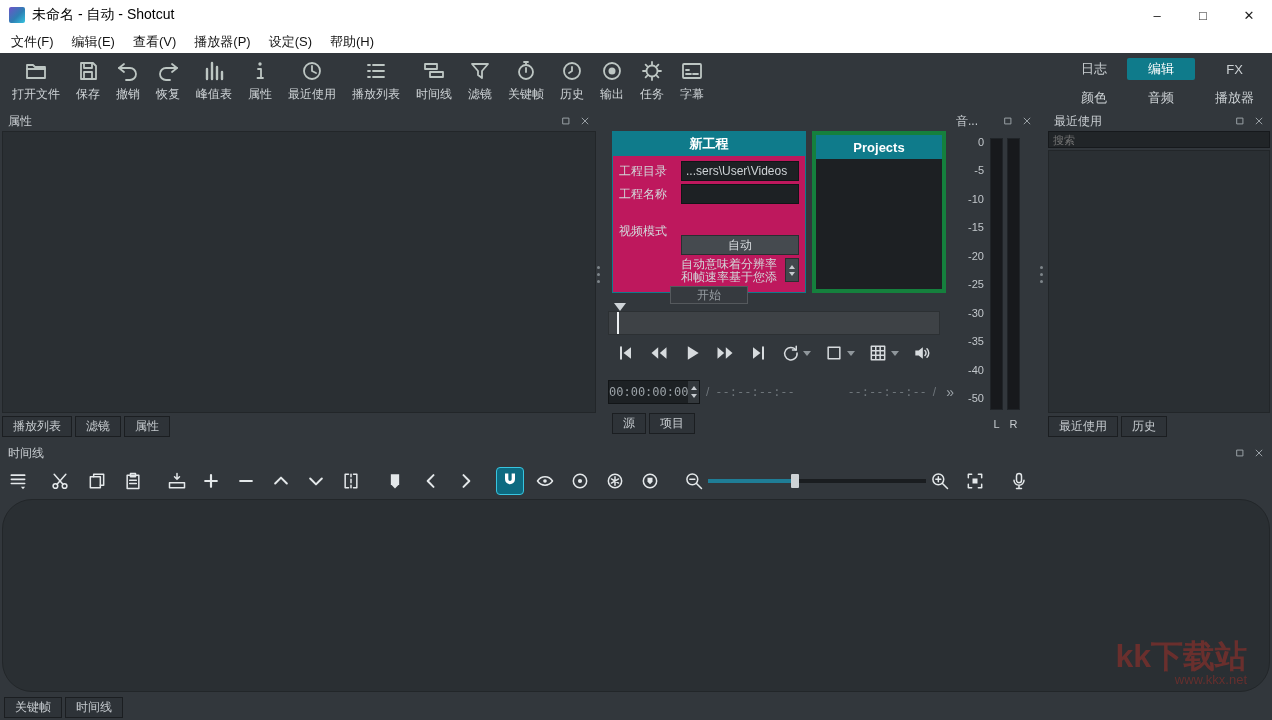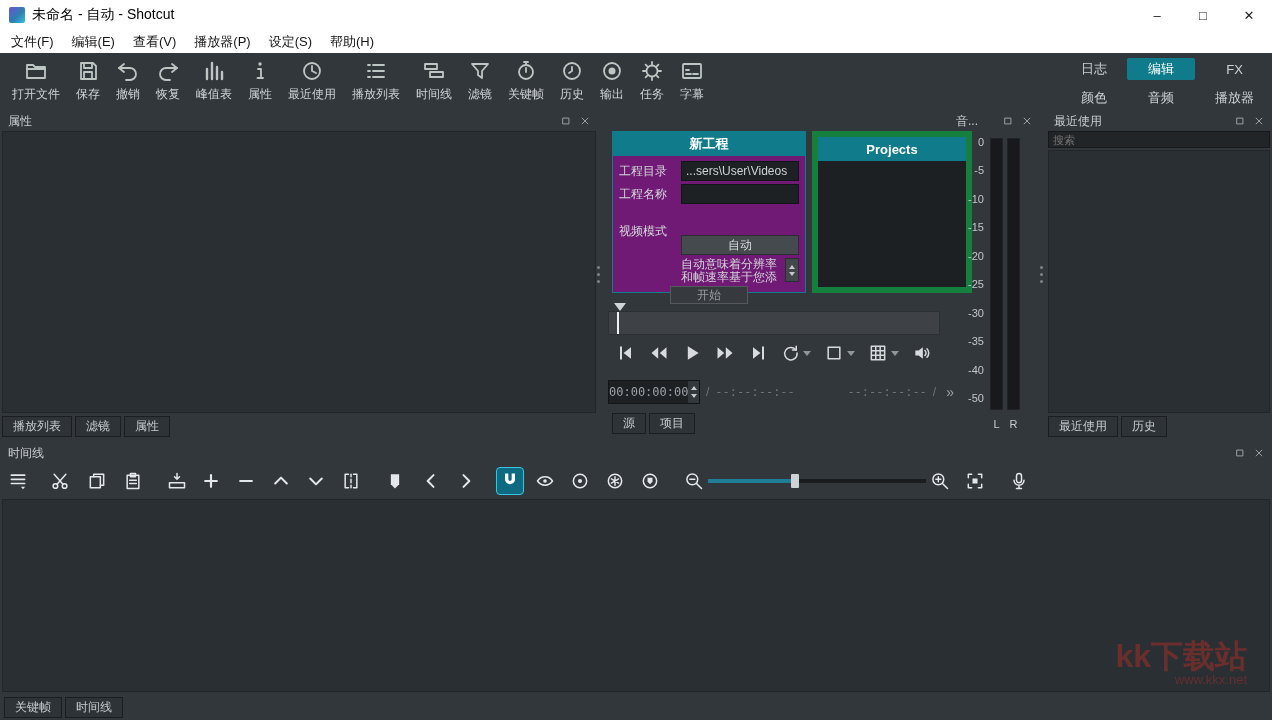--- a/index.html
+++ b/index.html
@@ -48,41 +48,41 @@
 
   
   #prop-panel{position:absolute;left:0;top:112px;width:598px;height:326px;}
   .panel-head{height:18px;display:flex;justify-content:space-between;align-items:center;padding:0 8px;}
   #prop-body{position:absolute;top:19px;left:2px;right:2px;bottom:25px;}
   .dock-tabs{position:absolute;bottom:1px;left:2px;display:flex;}
 
   
   #center{position:absolute;left:608px;top:112px;width:340px;height:326px;}
   .np-box{position:absolute;left:4px;top:19px;width:194px;height:162px;border:1px solid #0f7b8b;
-    background:#701a75;display:flex;flex-direction:column;}
+    background:#be185d;display:flex;flex-direction:column;}
   .teal-head{height:24px;background:#0f7b8b;color:#fff;font-weight:bold;font-size:13px;
     display:flex;align-items:center;justify-content:center;flex:none;}
   .np-rows{padding:5px 6px 8px 6px;font-size:12px;color:#d2d6d9;}
   .np-row{display:flex;align-items:center;margin-bottom:3px;}
   .np-label{width:62px;flex:none;}
   .np-input{flex:1;height:20px;background:#1d2124;border:1px solid #121517;color:#ced3d6;
     font-size:12px;padding:0 4px;min-width:0;}
   .np-btn{flex:1;height:20px;background:#454a4f;border:1px solid #2a2e31;color:#d6dadd;
     font-size:12px;display:flex;align-items:center;justify-content:center;margin-top:28px;}
   .np-note{flex:1;font-size:12px;line-height:13px;height:25px;overflow:hidden;color:#d2d6d9;}
   .np-spin{width:14px;height:24px;background:#43484d;border:1px solid #2a2e31;display:flex;
     flex-direction:column;align-items:center;justify-content:center;gap:3px;flex:none;}
   .tri-up{width:0;height:0;border-left:3px solid transparent;border-right:3px solid transparent;
     border-bottom:4px solid #c6cbcf;}
   .tri-down{width:0;height:0;border-left:3px solid transparent;border-right:3px solid transparent;
     border-top:4px solid #c6cbcf;}
   .np-start{width:78px;height:18px;background:#363a3f;border:1px solid #55595d;color:#969da2;
     font-size:12px;display:flex;align-items:center;justify-content:center;margin:2px auto 0 auto;}
-  .projects-box{position:absolute;left:204px;top:19px;width:160px;height:162px;
-    border:6px solid #15803d;background:#1d2023;display:flex;flex-direction:column;}
+  .projects-box{position:absolute;left:204px;top:19px;width:134px;height:162px;
+    border:4px solid #15803d;background:#1d2023;display:flex;flex-direction:column;}
   .seek-tri{position:absolute;left:6px;top:191px;width:0;height:0;border-left:6px solid transparent;
     border-right:6px solid transparent;border-top:8px solid #cfd4d8;}
   .seek-bar{position:absolute;left:0;top:199px;width:332px;height:24px;background:#3e4246;
     border:1px solid #2c3033;}
   .seek-cursor{position:absolute;left:8px;top:0;width:2px;height:100%;background:#eef1f3;}
   .transport{position:absolute;left:0;top:228px;width:332px;height:26px;display:flex;
     align-items:center;justify-content:space-between;padding:0 8px;}
   .t-group{display:flex;align-items:center;}
   .t-btn{width:20px;height:20px;color:#d7dbde;}
   .t-caret{width:0;height:0;border-left:4px solid transparent;border-right:4px solid transparent;
@@ -118,21 +118,21 @@
   #timeline{position:absolute;left:0;top:444px;right:0;bottom:0;}
   .tl-toolbar{position:absolute;top:20px;left:2px;right:2px;height:34px;display:flex;align-items:center;}
   .tl-btn{width:20px;height:20px;color:#e4e8ea;flex:none;}
   .snap-wrap{width:28px;height:28px;background:#0d6a80;border:1px solid #38c5e0;border-radius:4px;
     display:flex;align-items:center;justify-content:center;color:#fff;flex:none;}
   .snap-wrap .icon{width:20px;height:20px;}
   .zoom-slider{width:218px;height:20px;position:relative;flex:none;margin:0 4px;}
   .zs-groove{position:absolute;left:0;right:0;top:8px;height:4px;background:#1a1d20;}
   .zs-fill{position:absolute;left:0;width:38%;top:8px;height:4px;background:#1f7d96;}
   .zs-handle{position:absolute;left:38%;top:3px;width:8px;height:14px;background:#cdd2d5;border-radius:1px;}
-  #tl-body{position:absolute;top:55px;left:2px;right:2px;bottom:28px;}
+  #tl-body{position:absolute;top:55px;left:2px;right:2px;bottom:28px;border-radius:30px;}
   .watermark{position:absolute;right:22px;bottom:4px;text-align:right;pointer-events:none;}
   .wm1{font-size:32px;font-weight:bold;color:rgba(150,48,42,.6);line-height:32px;}
   .wm2{font-size:13px;color:rgba(150,48,42,.55);}
   .bottom-tabs{position:absolute;bottom:2px;left:4px;display:flex;}
 </style>
 </head>
 <body>
 
 <div class="titlebar">
   <span class="app-icon"></span>

